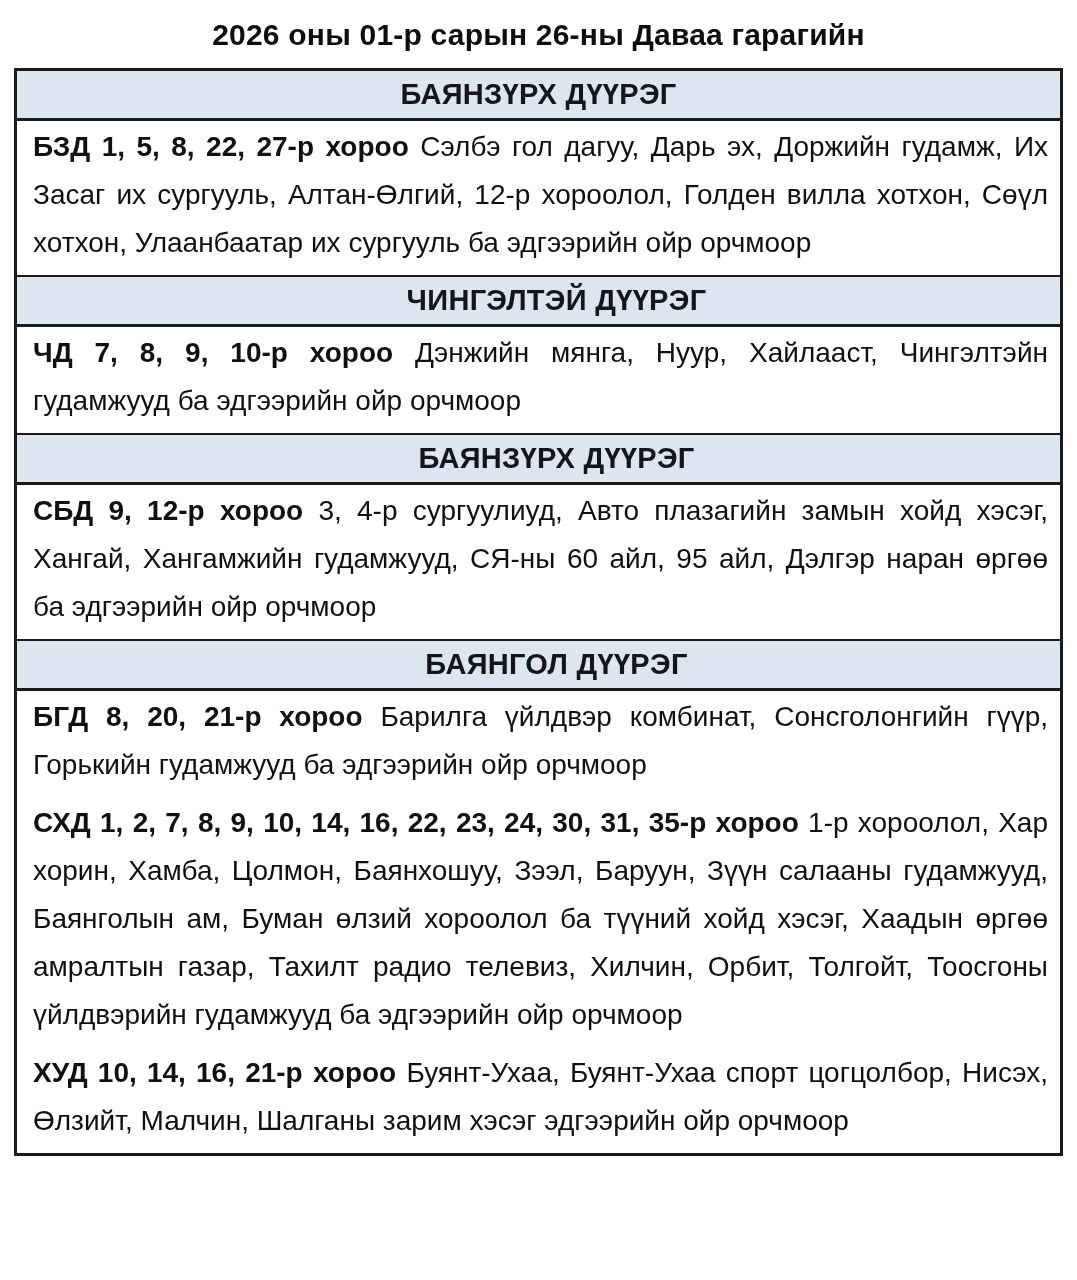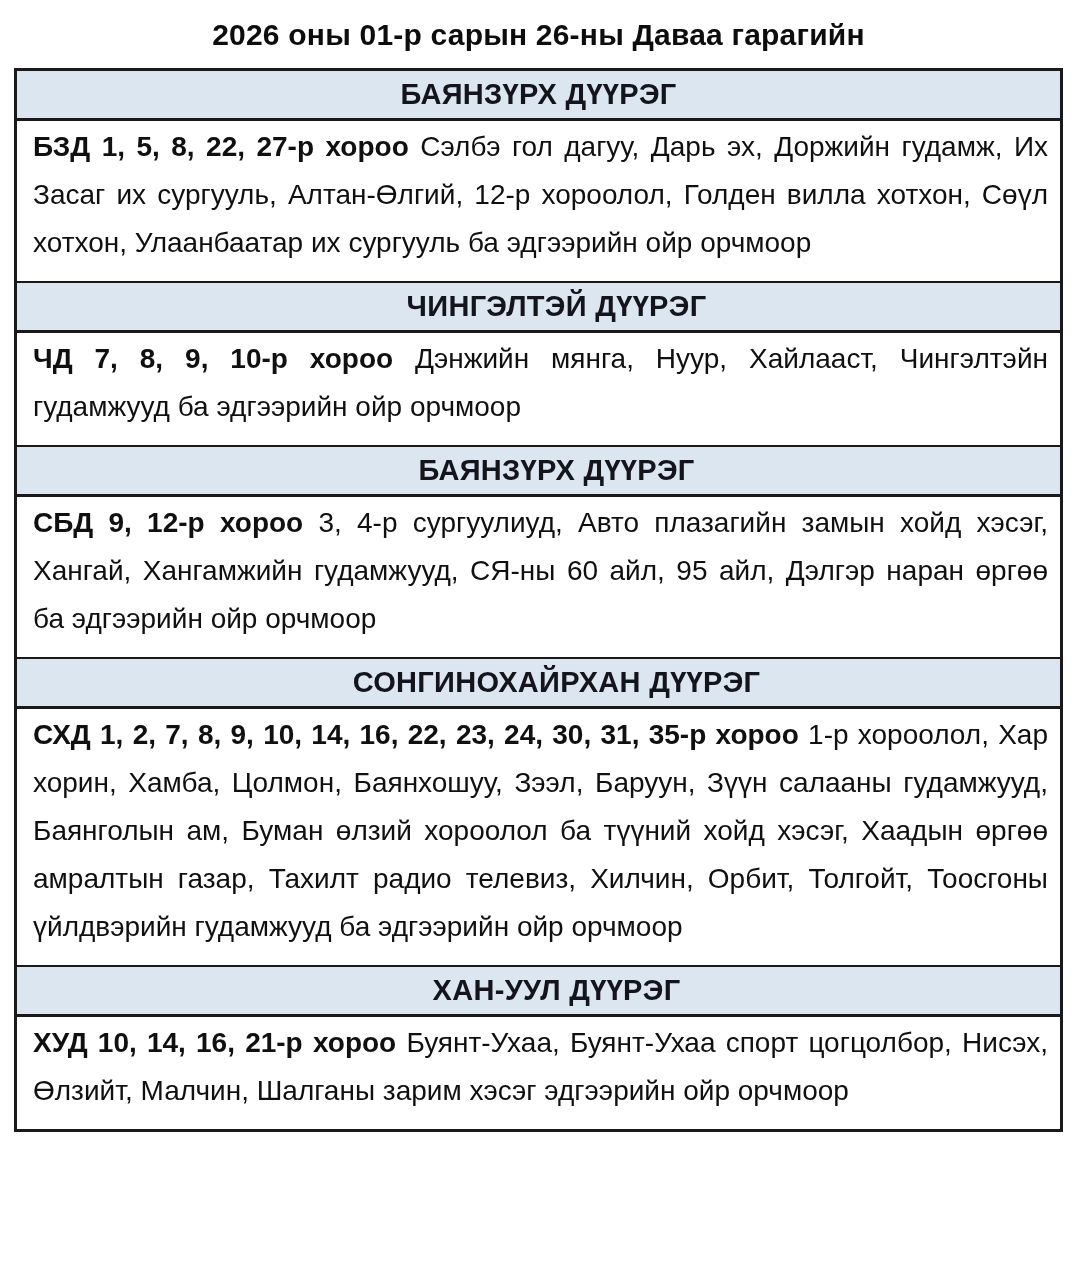--- a/index.html
+++ b/index.html
@@ -47,21 +47,21 @@
   }
   .header-text{
     font-weight:bold;
     font-size:29px;
     color:var(--header-text);
     letter-spacing:0.3px;
     text-align:right;
   }
   .body-row{
     background:#ffffff;
-    padding:2px 12px 14px 16px;
+    padding:2px 12px 8px 16px;
   }
   .body-text{
     margin:0;
     font-size:28px;
     line-height:48px;
     text-align:justify;
     color:var(--body-text);
   }
   .khoroo{
     font-weight:bold;
@@ -95,32 +95,34 @@
 
   <div class="section">
     <div class="header-row">
       <span class="header-text">БАЯНЗҮРХ ДҮҮРЭГ</span>
     </div>
     <div class="body-row">
       <p class="body-text"><span class="khoroo">СБД 9, 12-р хороо</span> <span>3, 4-р сургуулиуд, Авто плазагийн замын хойд хэсэг, Хангай, Хангамжийн гудамжууд, СЯ-ны 60 айл, 95 айл, Дэлгэр наран өргөө ба эдгээрийн ойр орчмоор</span></p>
     </div>
   </div>
 
+  <div class="section">
+    <div class="header-row">
+      <span class="header-text">БАЯНГОЛ ДҮҮРЭГ</span>
+    </div>
+    <div class="body-row">
+      <p class="body-text"><span class="khoroo">БГД 8, 20, 21-р хороо</span> <span>Барилга үйлдвэр комбинат, Сонсголонгийн гүүр, Горькийн гудамжууд ба эдгээрийн ойр орчмоор</span></p>
+    </div>
+  </div>
 
   <div class="section">
-    <div class="header-row">
-      <span class="header-text">СОНГИНОХАЙРХАН ДҮҮРЭГ</span>
-    </div>
     <div class="body-row">
       <p class="body-text"><span class="khoroo">СХД 1, 2, 7, 8, 9, 10, 14, 16, 22, 23, 24, 30, 31, 35-р хороо</span> <span>1-р хороолол, Хар хорин, Хамба, Цолмон, Баянхошуу, Зээл, Баруун, Зүүн салааны гудамжууд, Баянголын ам, Буман өлзий хороолол ба түүний хойд хэсэг, Хаадын өргөө амралтын газар, Тахилт радио телевиз, Хилчин, Орбит, Толгойт, Тоосгоны үйлдвэрийн гудамжууд ба эдгээрийн ойр орчмоор</span></p>
     </div>
   </div>
 
   <div class="section">
-    <div class="header-row">
-      <span class="header-text">ХАН-УУЛ ДҮҮРЭГ</span>
-    </div>
     <div class="body-row">
       <p class="body-text"><span class="khoroo">ХУД 10, 14, 16, 21-р хороо</span> <span>Буянт-Ухаа, Буянт-Ухаа спорт цогцолбор, Нисэх, Өлзийт, Малчин, Шалганы зарим хэсэг эдгээрийн ойр орчмоор</span></p>
     </div>
   </div>
 </div>
 </div>
 
 </body></html>

